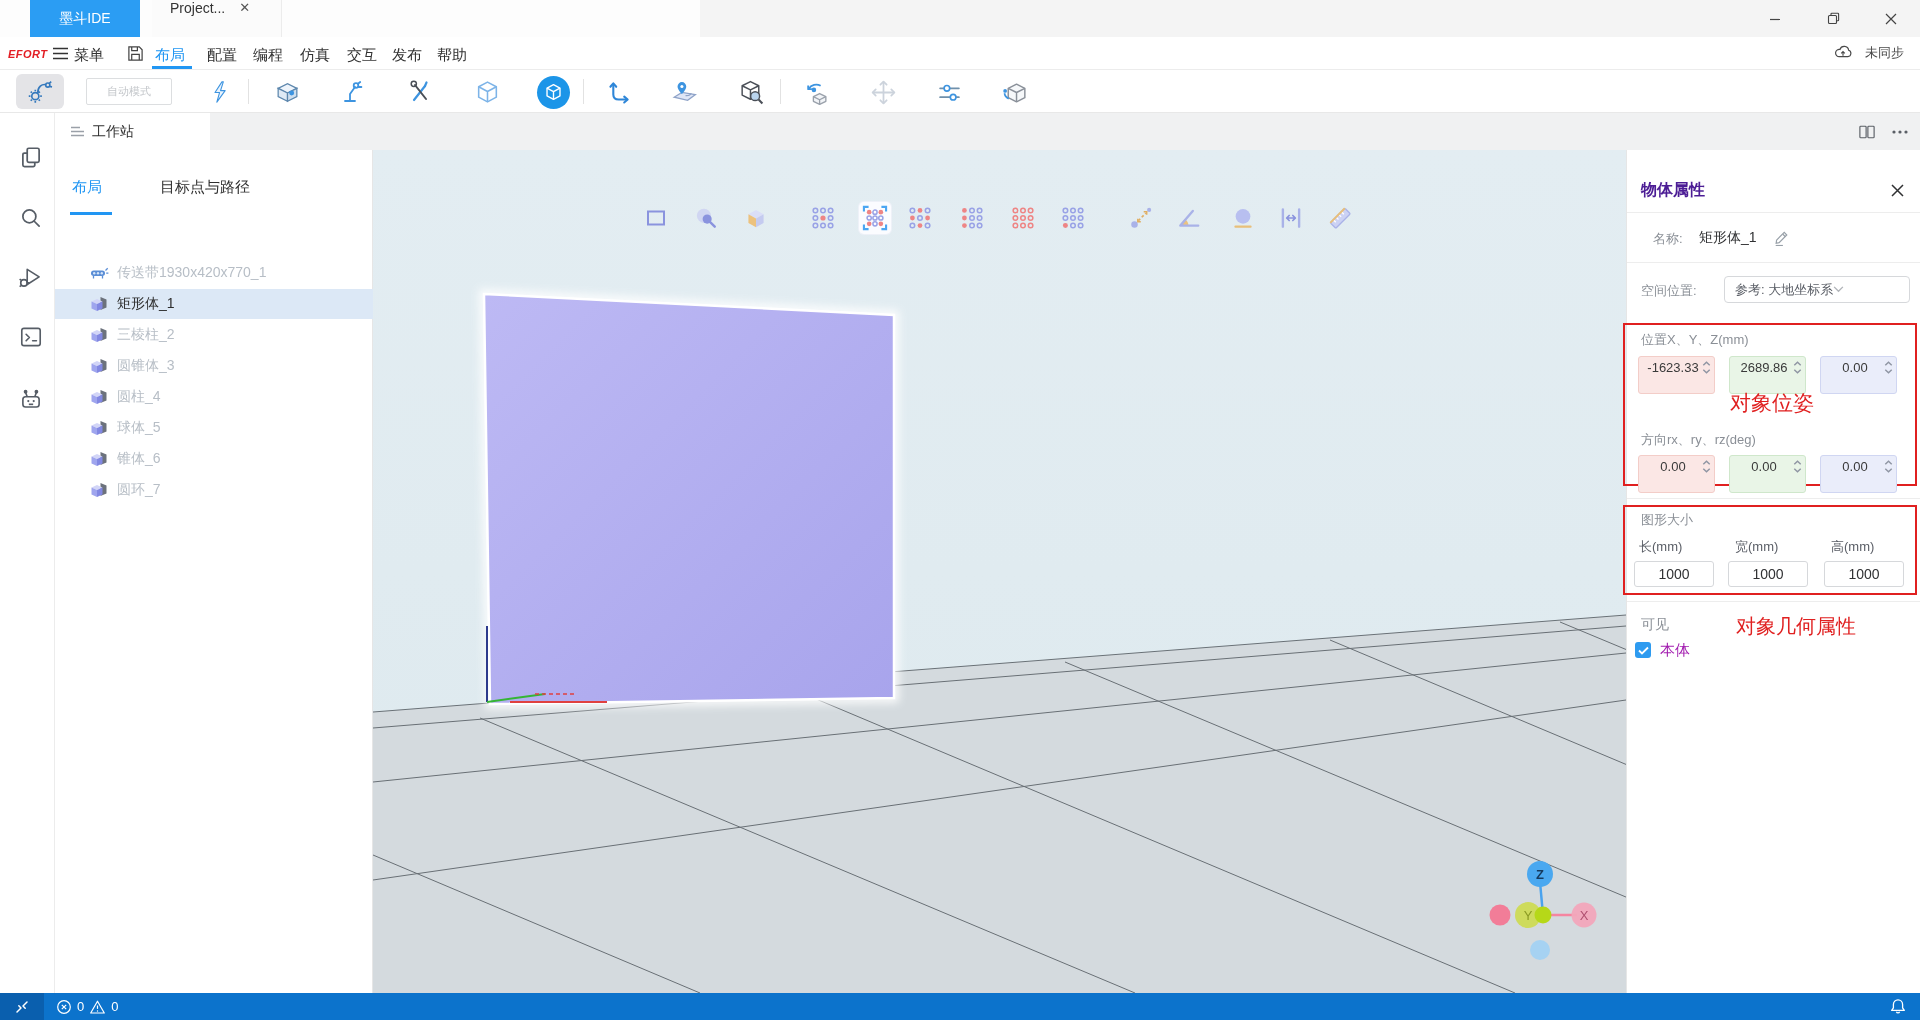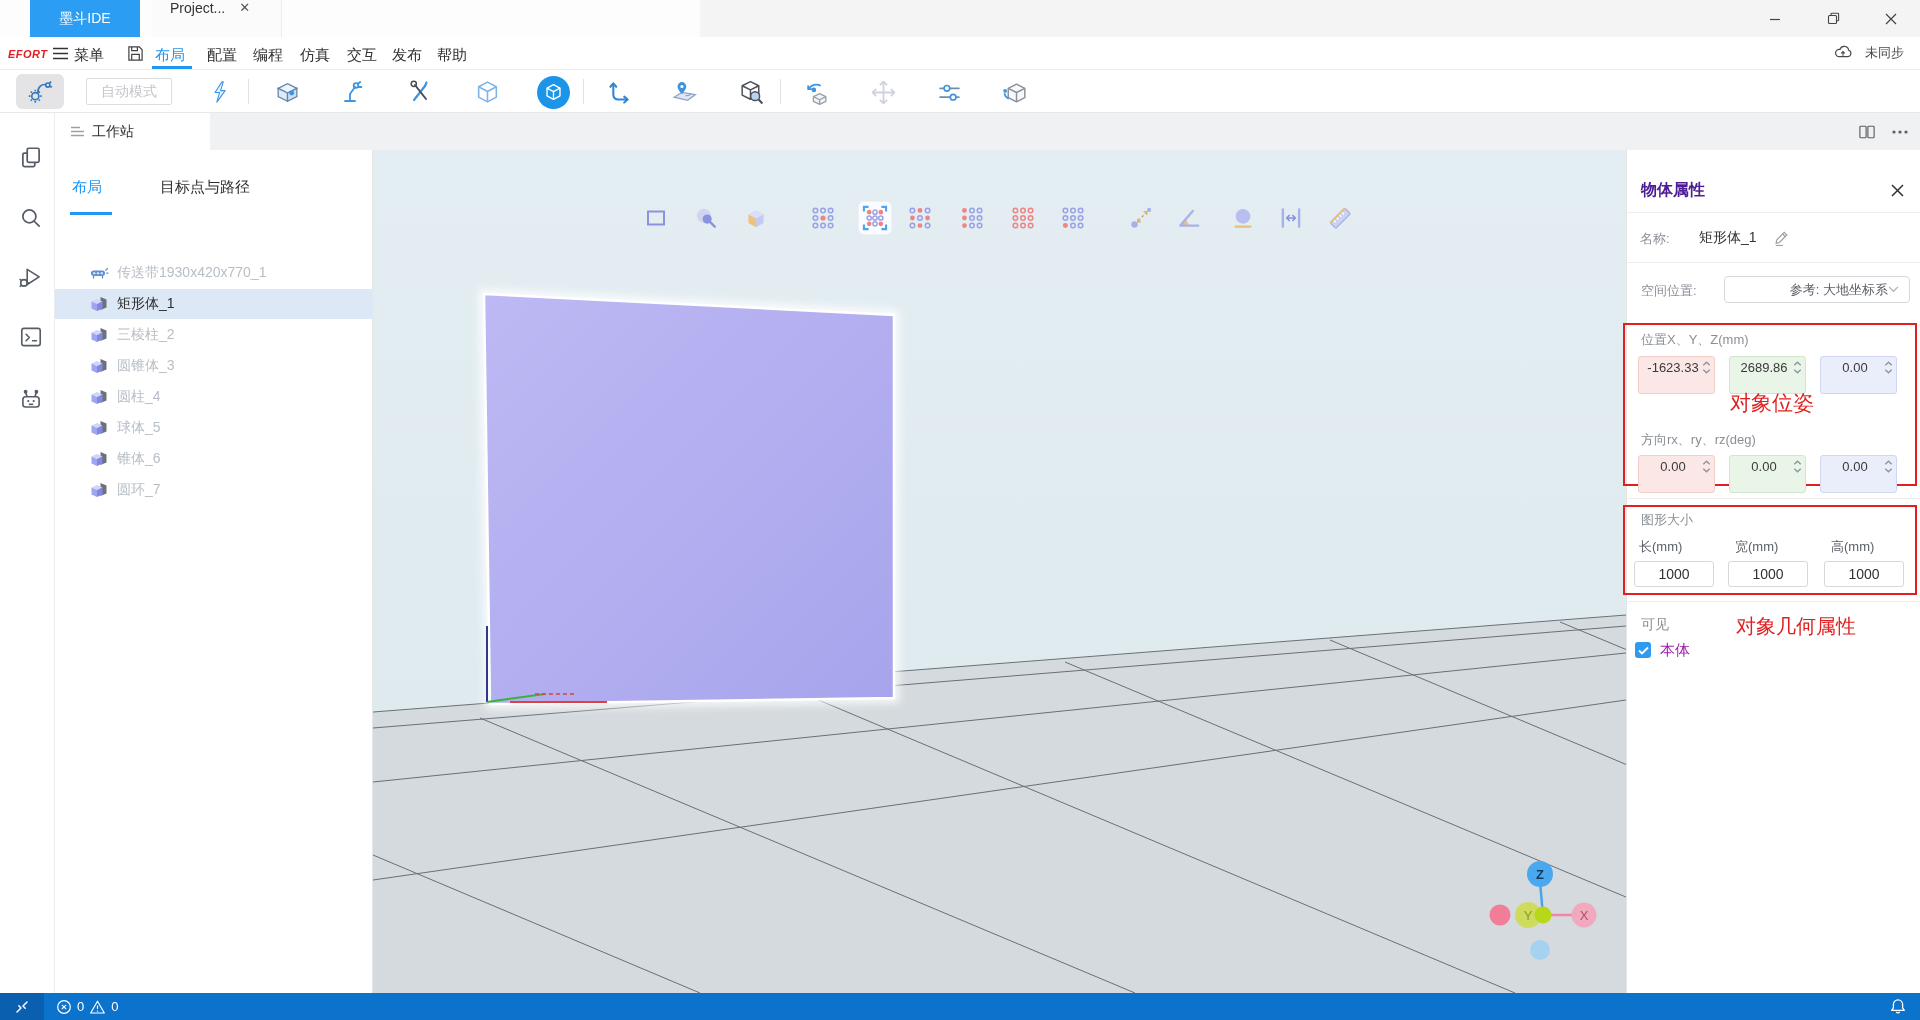--- a/index.html
+++ b/index.html
@@ -33,21 +33,21 @@
   .sync { position:absolute; right:16px; top:7px; display:flex; align-items:center; gap:13px;
     font-size:13px; color:#4a4a4a; }
 
   
   .toolbar { position:absolute; left:0; top:70px; width:1920px; height:43px; background:#fff;
     border-bottom:1px solid #e8e8e8; }
   .tool { position:absolute; top:8px; width:28px; height:28px; display:flex; align-items:center; justify-content:center; }
   .tool-box-active { position:absolute; left:16px; top:4px; width:48px; height:35px; background:#e4e4e7;
     border-radius:6px; display:flex; align-items:center; justify-content:center; }
   .auto-mode { position:absolute; left:86px; top:8px; width:86px; height:27px; border:1px solid #dcdee0;
-    border-radius:2px; color:#c3c6ca; font-size:14px; display:flex; align-items:center; justify-content:center; }
+    border-radius:2px; color:#c3c6ca; font-size:11px; display:flex; align-items:center; justify-content:center; }
   .tdiv { position:absolute; top:9px; width:1px; height:25px; background:#e2e2e2; }
   .round-blue { width:33px; height:33px; border-radius:50%; background:#1c95e8; display:flex;
     align-items:center; justify-content:center; }
 
   
   .activitybar { position:absolute; left:0; top:113px; width:55px; height:880px; background:#fff;
     border-right:1px solid #ececec; }
   .act-ic { position:absolute; left:18px; width:26px; height:26px; }
 
   
@@ -78,21 +78,21 @@
 
   
   .rightpanel { position:absolute; left:1626px; top:150px; width:294px; height:843px; background:#fff;
     border-left:1px solid #e6e6e6; font-size:13px; }
   .rp-title { position:absolute; left:14px; top:30px; font-size:16px; font-weight:bold; color:#4c1d95; }
   .rp-close { position:absolute; right:14px; top:33px; width:16px; height:16px; }
   .rp-div { position:absolute; left:0; width:294px; height:1px; background:#ededed; }
   .rp-label { position:absolute; color:#8a8f96; font-size:13px; }
   .rp-value { position:absolute; color:#303133; font-size:14px; }
   .dropdown { position:absolute; left:97px; top:126px; width:186px; height:27px; border:1px solid #d6d8db;
-    border-radius:4px; display:flex; align-items:center; justify-content:flex-end; padding:8px 10px;
+    border-radius:4px; display:flex; align-items:center; justify-content:flex-start; padding:8px 10px;
     color:#5a5e66; font-size:13px; background:#fff; }
   .redbox { position:absolute; left:-4px; width:294px; border:2px solid #e02020; pointer-events:none; }
   .red-text { position:absolute; color:#e02020; font-size:20px; }
   .spin { position:absolute; height:38px; width:77px; border-radius:3px; display:flex; align-items:center;
     padding:0 3px 16px 5px; font-size:13px; color:#3a3a3a; }
   .spin .val { flex:1; text-align:center; overflow:hidden; white-space:nowrap; }
   .spin.px { background:#fbe7e5; border:1px solid #f3cdc8; }
   .spin.py { background:#e9f5e7; border:1px solid #cfe7cb; }
   .spin.pz { background:#eaedfa; border:1px solid #d0d6f2; }
   .size-input { position:absolute; width:80px; height:26px; border:1px solid #d6d8db; border-radius:3px;
@@ -663,21 +663,21 @@
 
 <div class="rightpanel">
   <div class="rp-title">物体属性</div>
   <div class="rp-close">
     <svg width="15" height="15" viewBox="0 0 15 15" stroke="#303133" stroke-width="1.5">
         <path d="M2 2l11 11M13 2L2 13"></path>
       </svg>
   </div>
   <div class="rp-div" style="top:62px"></div>
 
-  <span class="rp-label" style="left:13px; top:80px">名称:</span>
+  <span class="rp-label" style="left:26px; top:80px">名称:</span>
   <span class="rp-value" style="left:72px; top:79px">矩形体_1</span>
   <span class="abs" style="left:146px; top:77px">
     <svg width="18" height="19" viewBox="0 0 20 21" fill="none" stroke="#98a0a8" stroke-width="1.3">
       <path d="M4 14.5l8.5-8.5 2.8 2.8-8.5 8.5L3.5 18z"></path>
         <path d="M11 8l2.8 2.8"></path>
         <path d="M3 20.5h8"></path>
       </svg>
   </span>
   <div class="rp-div" style="top:112px"></div>
 

